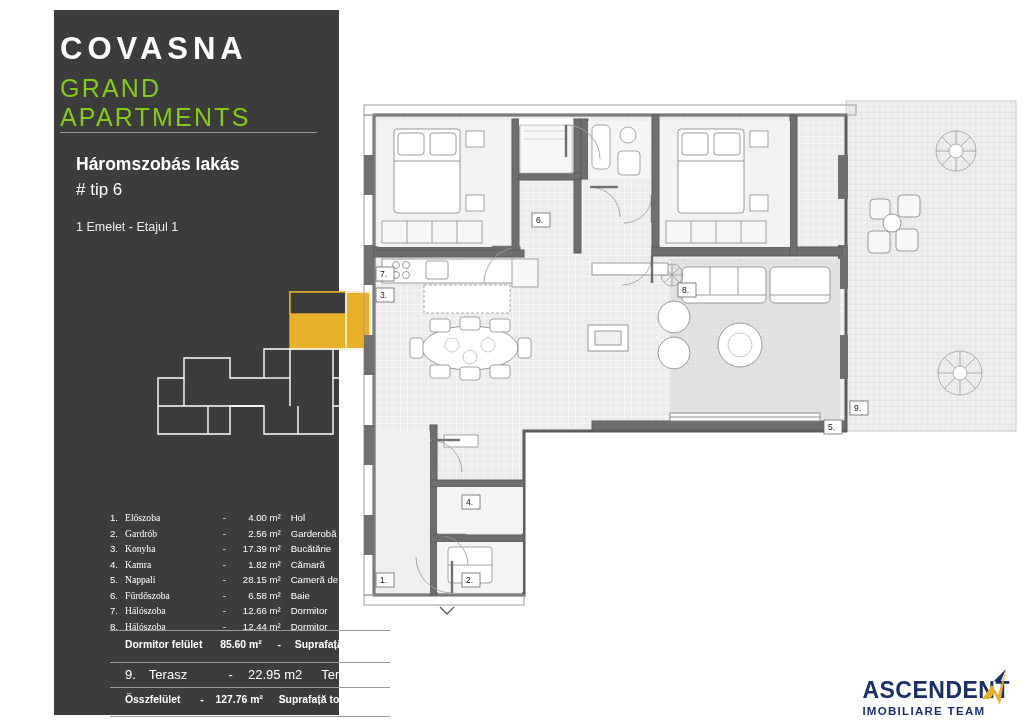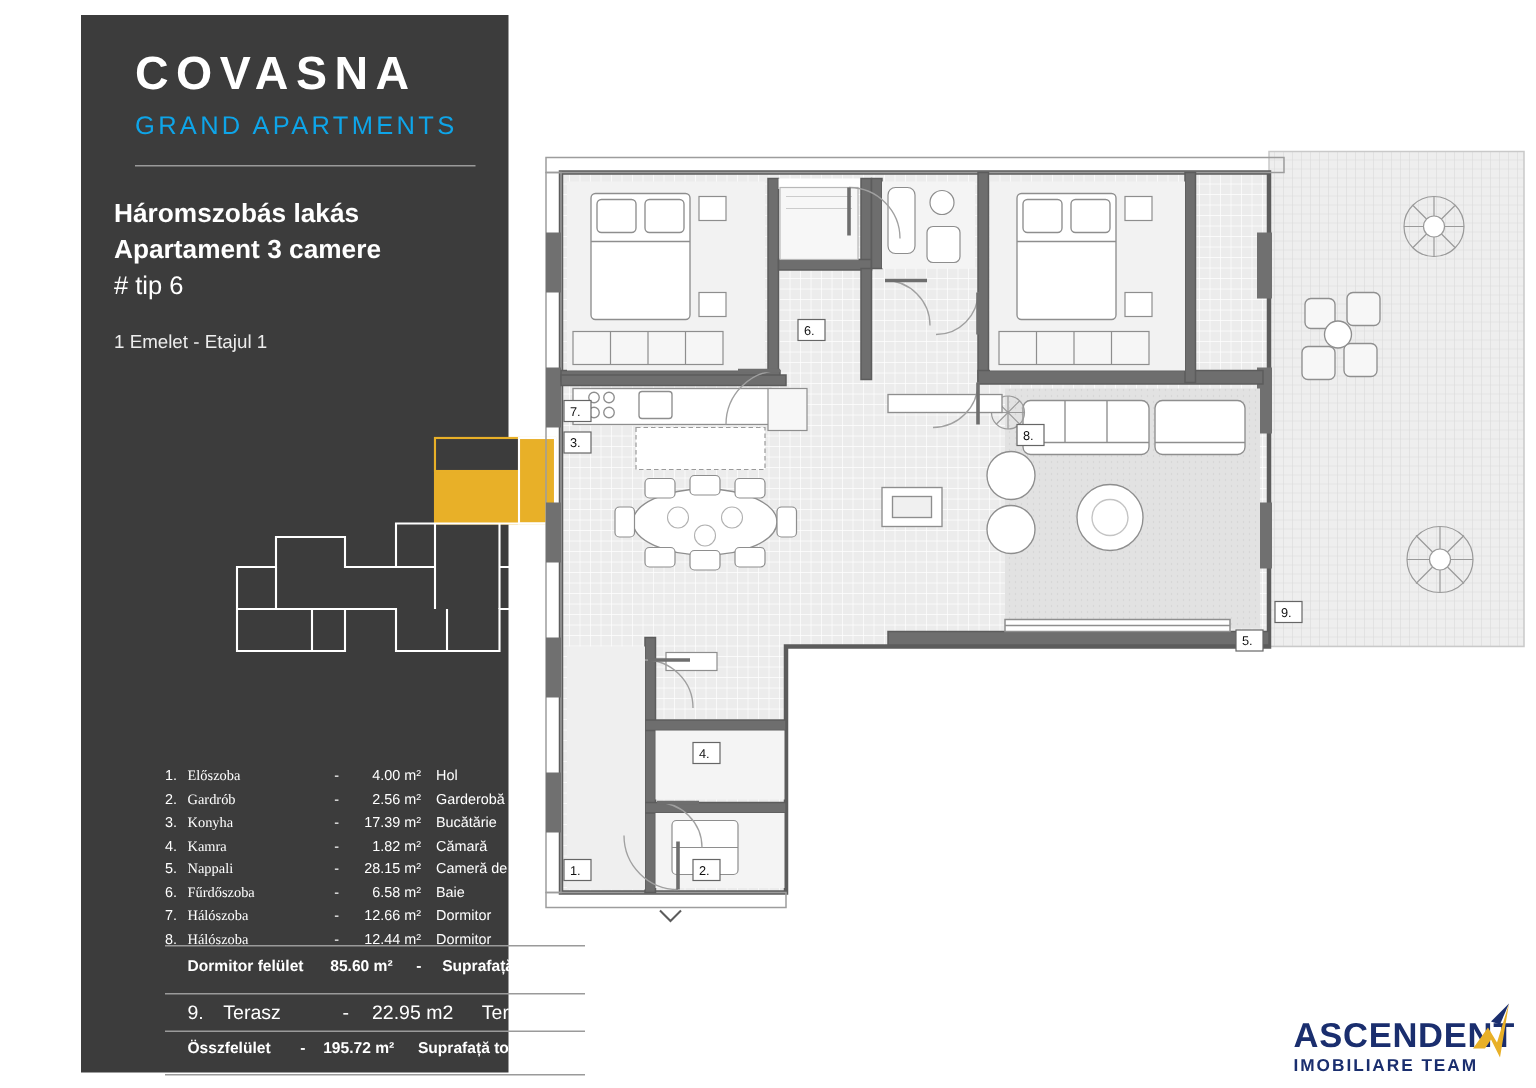--- a/index.html
+++ b/index.html
@@ -11,29 +11,28 @@
     position:relative;
     overflow:hidden;
   }
 
   
   #panel {
     position:absolute; left:54px; top:10px; width:285px; height:705px;
     background:#3c3c3c; color:#ffffff;
   }
   #brand {
-    margin:22px 22px 0 36px;
+    margin:22px 22px 0 6px;
     border-bottom:1px solid #9a9a9a;
-    padding-bottom:16px;
   }
   #brand .b1 {
     font-size:31px; letter-spacing:5px; font-weight:bold; line-height:1.1;
   }
   #brand .b2 {
-    font-size:17px; letter-spacing:2.2px; margin-top:8px; color:#0ea5e9;
+    font-size:25px; letter-spacing:2.2px; margin-top:8px; color:#84cc16;
   }
 
   #titles { margin:20px 22px 16px 22px; }
   #titles .t1, #titles .t2 {
     font-size:17.5px; font-weight:bold; line-height:1.35;
   }
   #titles .t3 { font-size:17px; margin-top:3px; font-weight:normal; }
   #titles .t4 { font-size:12.5px; margin-top:20px; color:#ededed; }
 
   
@@ -88,21 +87,20 @@
 
 <div id="panel">
 
   <div id="brand">
     <div class="b1">COVASNA</div>
     <div class="b2">GRAND APARTMENTS</div>
   </div>
 
   <div id="titles">
     <div class="t1">Háromszobás lakás</div>
-    <div class="t2">Apartament 3 camere</div>
     <div class="t3"># tip 6</div>
     <div class="t4">1 Emelet - Etajul 1</div>
   </div>
 
   <div id="keyplan">
     <svg width="265" height="175" viewBox="0 0 265 175">
       <g fill="none" stroke="#ffffff" stroke-width="1.4">
 
         <rect id="hl" x="170" y="4" width="80" height="57" fill="#e8b028" stroke="#e8b028"></rect>
         <rect x="170" y="4" width="56" height="22" fill="#3c3c3c" stroke="#e8b028"></rect>
@@ -211,21 +209,21 @@
     <span>22.95 m2</span>
     <span class="sp" style="width:12px"></span>
     <span>Terasă</span>
   </div>
 
   <div class="sumrow" id="sum-total">
     <span>Összfelület</span>
     <span class="sp" style="width:14px"></span>
     <span>-</span>
     <span class="sp" style="width:6px"></span>
-    <span>195.72 m²</span>
+    <span>127.76 m²</span>
     <span class="sp" style="width:10px"></span>
     <span>Suprafață totală</span>
   </div>
 </div>
 
 <div id="plan">
 <svg width="672" height="545" viewBox="0 0 672 545">
   <defs>
     <pattern id="tile" width="7" height="7" patternUnits="userSpaceOnUse">
       <rect width="7" height="7" fill="#ececec"></rect>

